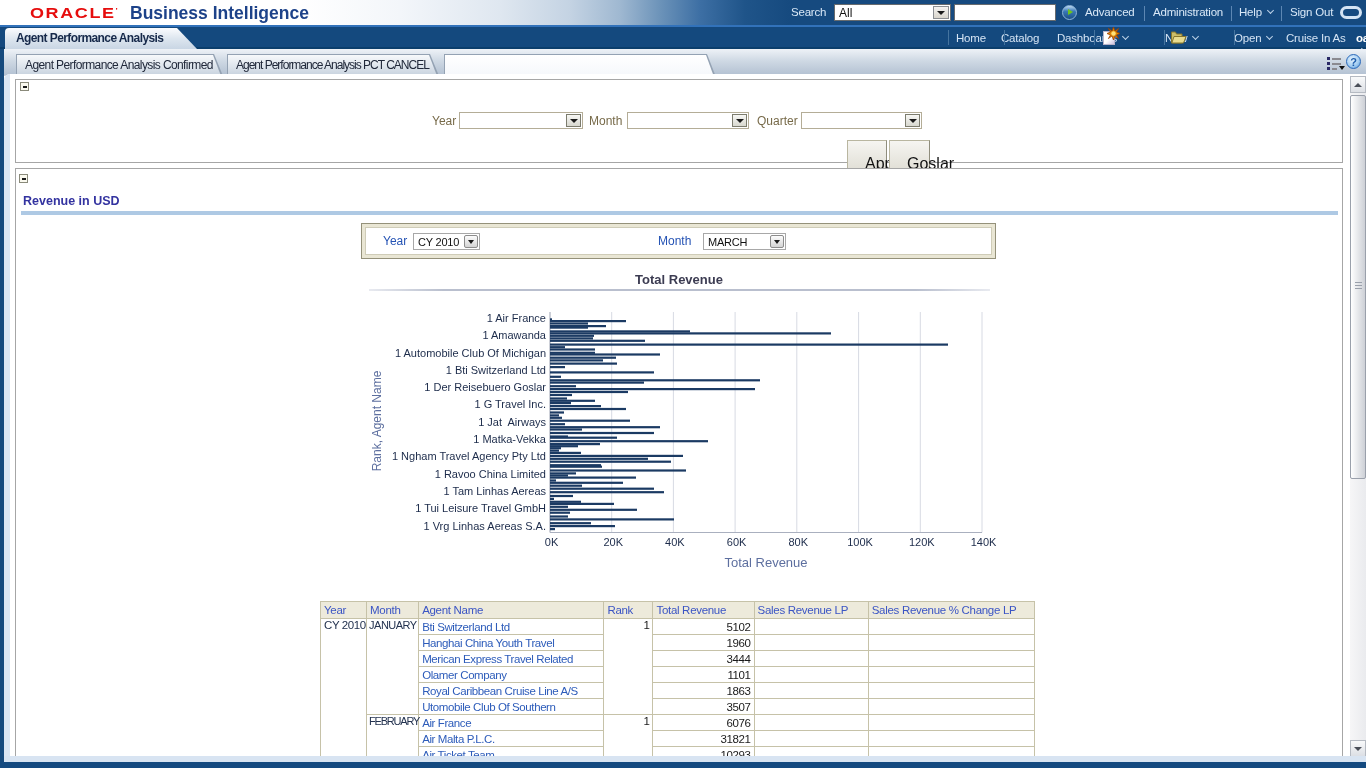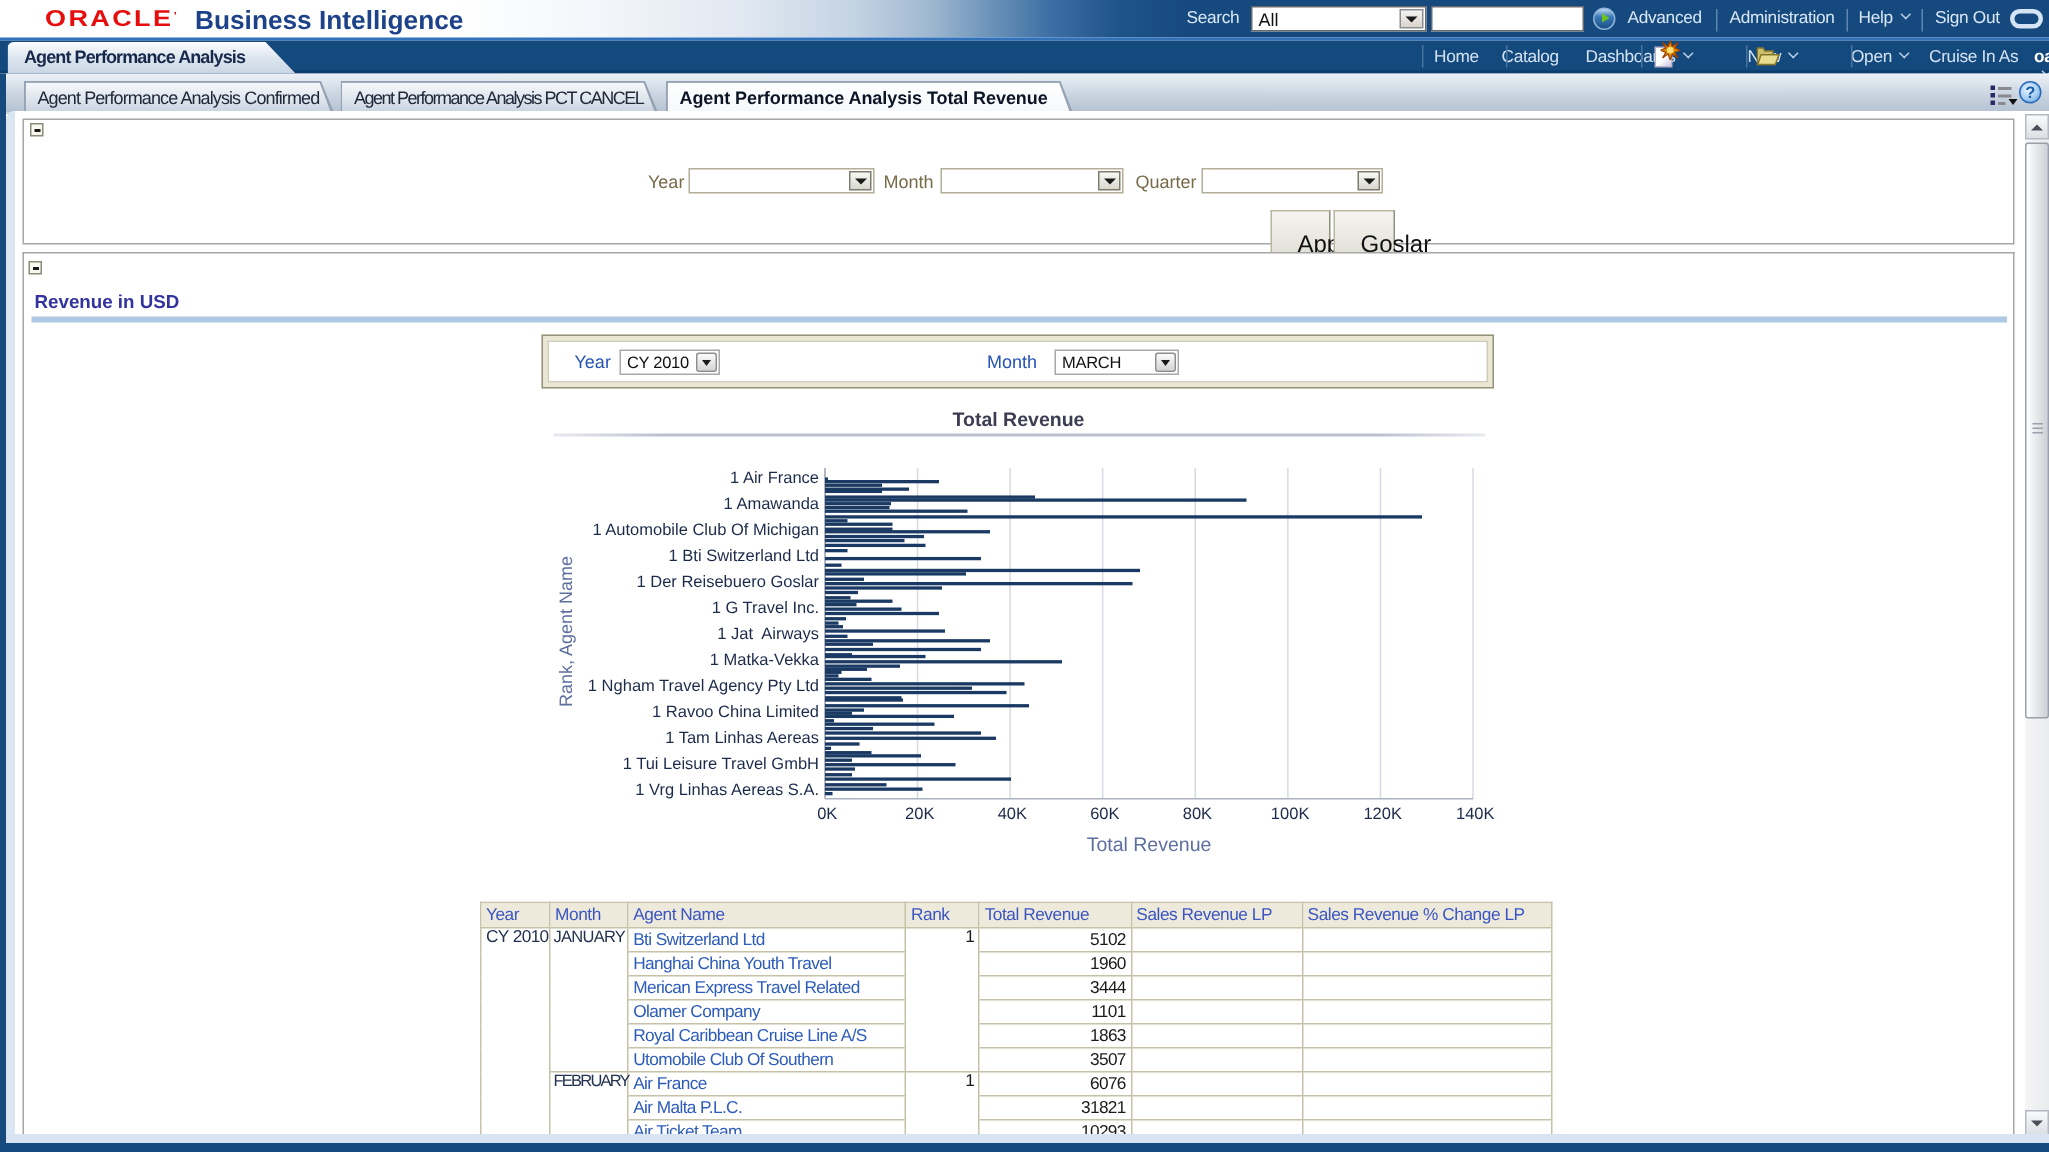--- a/index.html
+++ b/index.html
@@ -122,21 +122,20 @@
   <span class="lbl" style="letter-spacing:-0.6px;">Agent Performance Analysis Confirmed</span>
     </div>
 <div class="abs ptab" style="left:227px;width:212px;">
   <span class="bg1" style="clip-path:polygon(0 0,203px 0,212px 22px,0 22px);"></span>
   <span class="bg2" style="clip-path:polygon(0 0,201px 0,209px 21px,0 21px);"></span>
   <span class="lbl" style="letter-spacing:-1px;">Agent Performance Analysis PCT CANCEL</span>
     </div>
 <div class="abs ptab" style="left:444px;width:272px;height:23px;">
   <span class="bg1" style="clip-path:polygon(0 0,263px 0,272px 23px,0 23px);"></span>
   <span class="bg2" style="clip-path:polygon(0 0,261px 0,269px 22px,0 22px);background:linear-gradient(#ffffff,#f4f7fb);"></span>
-  <span class="lbl" style="font-weight:bold;color:#0c1526;letter-spacing:-0.05px;">Agent Performance Analysis Total Revenue</span>
     </div>
 <div class="abs" style="left:1327px;top:56px;width:18px;height:13px;">
   <span class="abs" style="left:0;top:1px;width:3px;height:3px;background:#2a2a66;"></span>
   <span class="abs" style="left:5px;top:2px;width:9px;height:1.5px;background:#8a8a90;"></span>
   <span class="abs" style="left:0;top:6px;width:3px;height:3px;background:#2a2a66;"></span>
   <span class="abs" style="left:5px;top:7px;width:9px;height:1.5px;background:#8a8a90;"></span>
   <span class="abs" style="left:0;top:11px;width:3px;height:3px;background:#2a2a66;"></span>
   <span class="abs" style="left:5px;top:12px;width:5px;height:1.5px;background:#8a8a90;"></span>
   <span class="abs" style="left:11.5px;top:10px;width:0;height:0;border-left:3.5px solid transparent;border-right:3.5px solid transparent;border-top:4.5px solid #111;"></span>
     </div>

